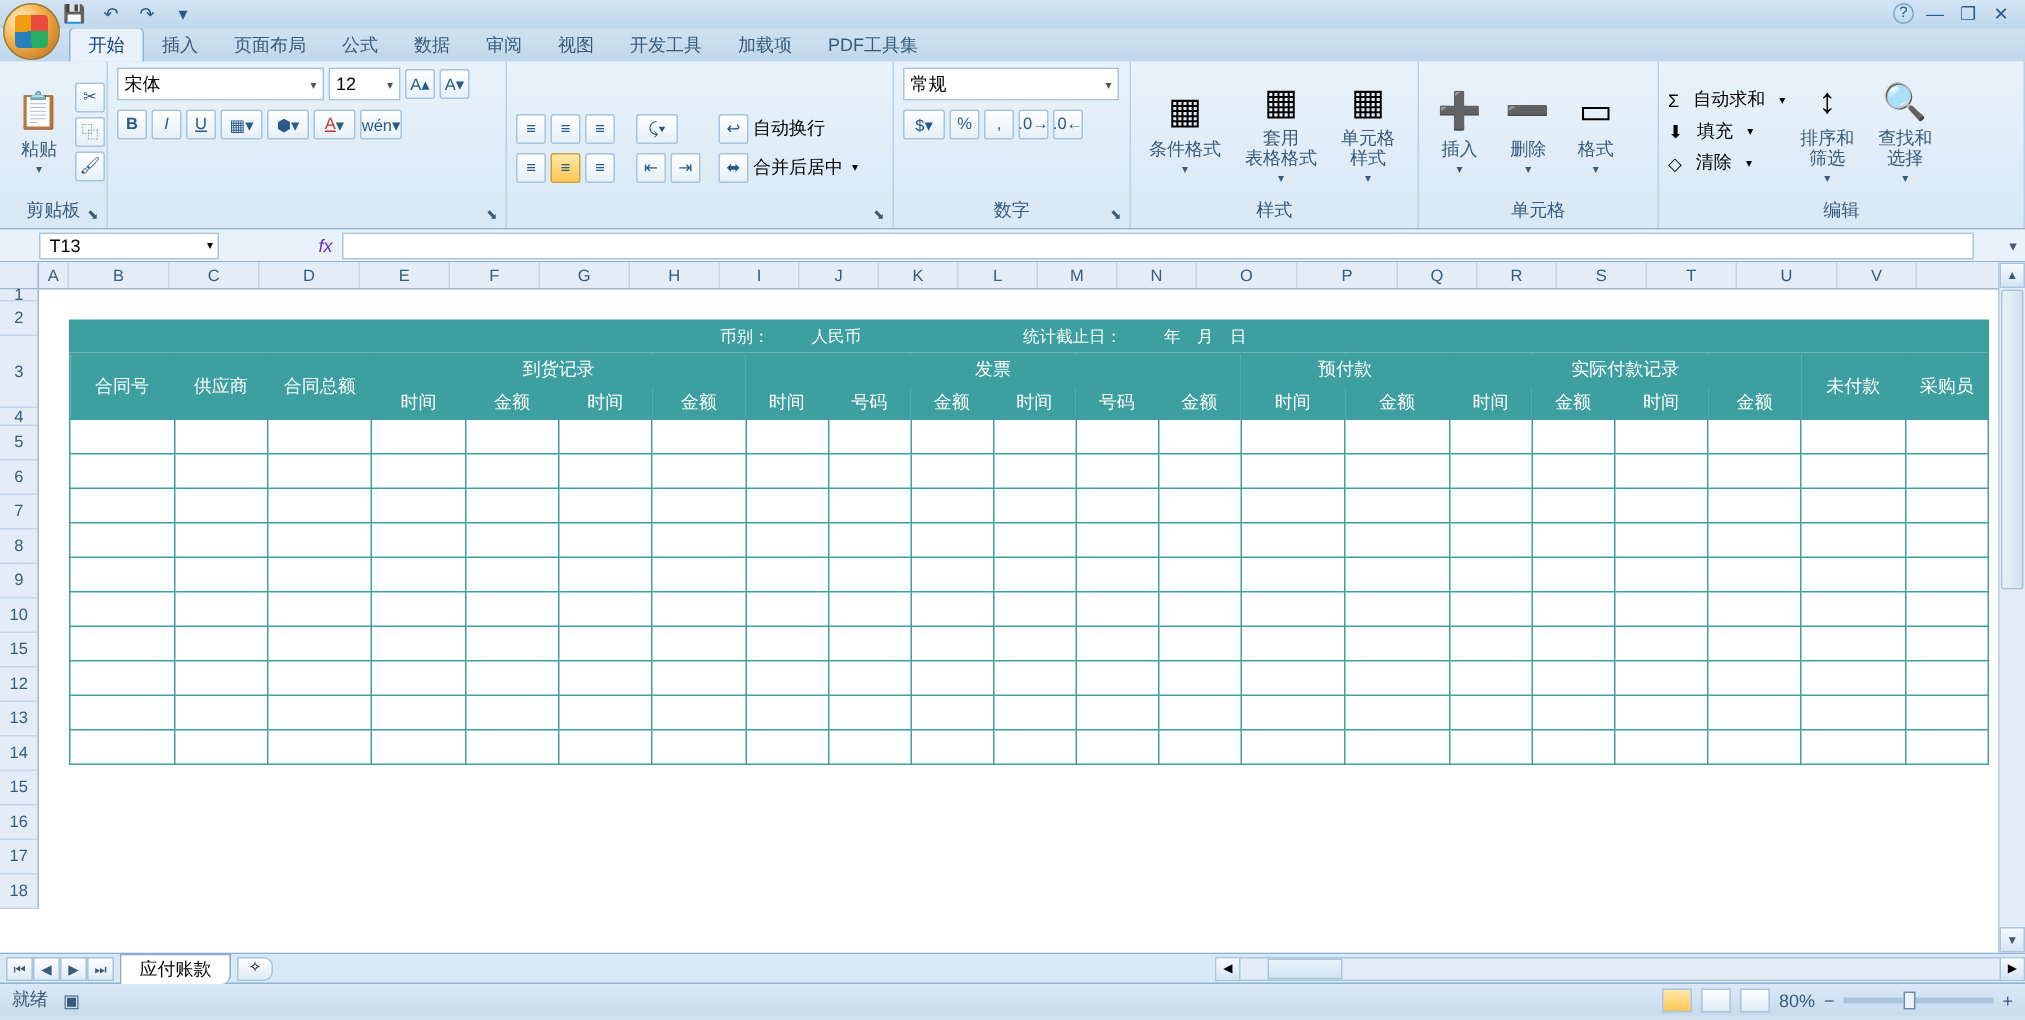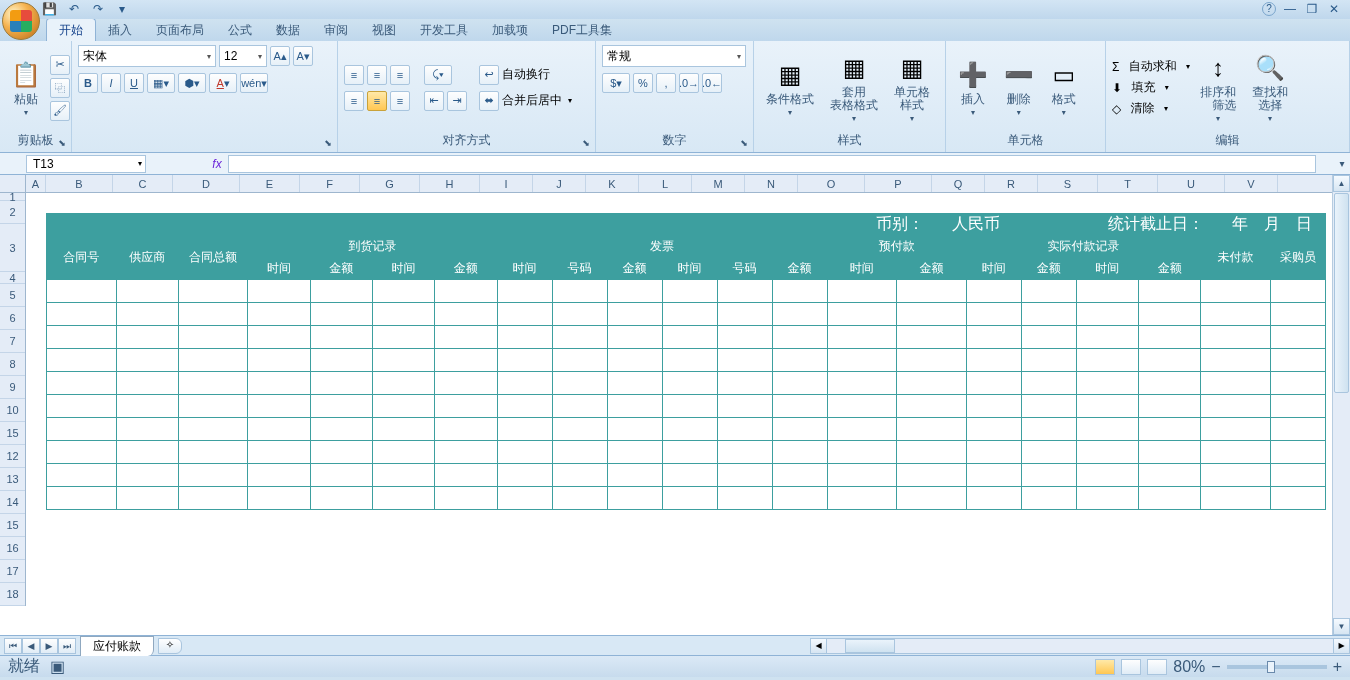--- a/index.html
+++ b/index.html
@@ -58,21 +58,21 @@
 .rh.r1 { height:8px; line-height:8px; }
 .rh.r3 { height:48px; line-height:48px; }
 .rh.r4 { height:12px; line-height:12px; }
 
 .cells { position:absolute; left:26px; top:18px; right:18px; bottom:0; overflow:hidden; }
 
 
 .report { position:absolute; left:20px; top:8px; width:1280px; }
 .title-band { background:#3d9f9f; height:70px; display:flex; align-items:center; justify-content:center; }
 .title-text { color:#fff; font-size:26px; font-family: SimSun, serif; text-decoration: underline; letter-spacing:2px; }
-.meta-row { background:#3d9f9f; color:#fff; height:22px; display:flex; align-items:center; font-size:16px; margin-top:12px;justify-content:flex-end; }
+.meta-row { background:#3d9f9f; color:#fff; height:22px; display:flex; align-items:center; font-size:11px; margin-top:12px; }
 .meta-row span { padding:0 14px; }
 .tbl { border-collapse:collapse; width:100%; }
 .tbl th, .tbl td { border:1px solid #3d9f9f; font-size:12px; text-align:center; font-weight:normal; }
 .tbl th { background:#3d9f9f; color:#fff; height:22px; }
 .tbl td { height:23px; background:#fff; }
 
 .vscroll { position:absolute; right:0; top:0; width:18px; bottom:0; background:#e4ecf7; border-left:1px solid #b7cce0; }
 .vscroll .btn { height:17px; background:linear-gradient(#f5faff,#d6e5f2); border:1px solid #a9c5de; text-align:center; font-size:8px; line-height:15px; color:#3a5a7a; }
 .vscroll .thumb { position:absolute; top:18px; left:1px; right:1px; height:200px; background:linear-gradient(90deg,#eaf3fb,#cfe2f0); border:1px solid #a9c5de; border-radius:2px; }
 
@@ -81,21 +81,21 @@
 .tabnav { display:flex; margin-left:4px; }
 .tabnav .nb { width:18px; height:16px; border:1px solid #a9c5de; background:linear-gradient(#fefefe,#e0ecf6); text-align:center; font-size:9px; line-height:14px; color:#3a5a7a; }
 .sheettab { background:#fff; padding:1px 12px; border:1px solid #8fa8c0; border-bottom:none; margin-left:4px; font-size:12px; border-top-left-radius:0; border-bottom-right-radius:6px; }
 .newsheet { width:24px; height:16px; margin-left:4px; background:linear-gradient(#fefefe,#e0ecf6); border:1px solid #a9c5de; border-radius:0 6px 6px 0; text-align:center; font-size:10px; }
 .hscroll { margin-left:auto; width:540px; height:16px; background:#e4ecf7; display:flex; border:1px solid #a9c5de; }
 .hscroll .btn { width:16px; text-align:center; font-size:8px; line-height:14px; background:linear-gradient(#f5faff,#d6e5f2); border-right:1px solid #a9c5de; }
 .hscroll .btn:last-child { border-left:1px solid #a9c5de; border-right:none; }
 .hscroll .track { flex:1; position:relative; }
 .hscroll .thumb { position:absolute; left:18px; width:50px; top:0; bottom:0; background:linear-gradient(#eaf3fb,#cfe2f0); border:1px solid #a9c5de; }
 
-.status { height:22px; background:linear-gradient(#dbe9f6,#c7dbed); display:flex; align-items:center; padding:0 8px; font-size:16px; color:#3a5a7a; border-top:1px solid #8fb3d6; }
+.status { height:22px; background:linear-gradient(#dbe9f6,#c7dbed); display:flex; align-items:center; padding:0 8px; font-size:12px; color:#3a5a7a; border-top:1px solid #8fb3d6; }
 .status .right { margin-left:auto; display:flex; align-items:center; gap:6px; }
 .viewbtn { width:20px; height:16px; border:1px solid #a9c5de; background:linear-gradient(#fefefe,#e0ecf6); }
 .viewbtn.active { background:linear-gradient(#ffe9a8,#ffc753); }
 .zslider { width:100px; height:4px; background:#a9c5de; position:relative; }
 .zslider .knob { position:absolute; left:40px; top:-4px; width:8px; height:12px; background:#eaf3fb; border:1px solid #6a8aac; }
 </style>
 </head>
 <body>
 
 <div class="office-btn">
@@ -200,21 +200,20 @@
             <span class="mini">↩</span>
             <span style="font-size:12px;">自动换行</span>
           </div>
         <div class="row">
             <span class="mini">⬌</span>
             <span style="font-size:12px;">合并后居中</span>
             <span style="font-size:8px;margin-left:3px;">▾</span>
           </div>
       </div>
     </div>
-    <div class="group-label">对齐方式</div>
     <span class="launcher">⬊</span>
   </div>
 
   <div class="group" style="width:158px;">
     <div class="group-body" style="flex-direction:column;align-items:stretch;gap:6px;">
       <div class="combo" style="width:144px;">
           <span>常规</span>
           <span class="dd">▾</span>
         </div>
       <div class="row">
@@ -275,21 +274,21 @@
 
   <div class="group" style="flex:1;">
     <div class="group-body">
       <div class="stk" style="gap:4px;">
         <div class="row"><span>Σ</span>&nbsp;<span>自动求和</span>&nbsp;<span style="font-size:8px;">▾</span></div>
         <div class="row"><span>⬇</span>&nbsp;<span>填充</span>&nbsp;<span style="font-size:8px;">▾</span></div>
         <div class="row"><span>◇</span>&nbsp;<span>清除</span>&nbsp;<span style="font-size:8px;">▾</span></div>
       </div>
       <div class="big-btn">
           <span class="ic">↕</span>
-          <span class="lbl" style="white-space:pre;text-align:right;">排序和
+          <span class="lbl" style="white-space:pre;">排序和
 筛选</span>
           <span class="arr">▾</span>
         </div>
       <div class="big-btn">
           <span class="ic">🔍</span>
           <span class="lbl" style="white-space:pre;">查找和
 选择</span>
           <span class="arr">▾</span>
         </div>
     </div>

